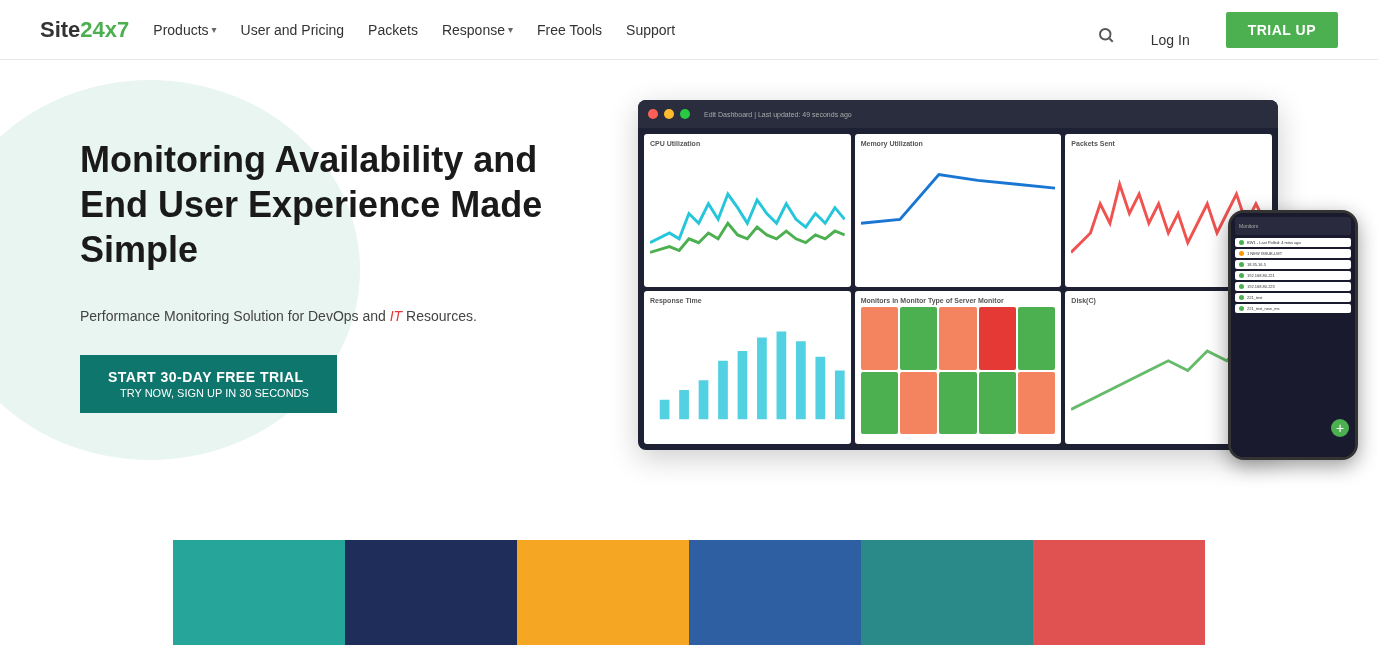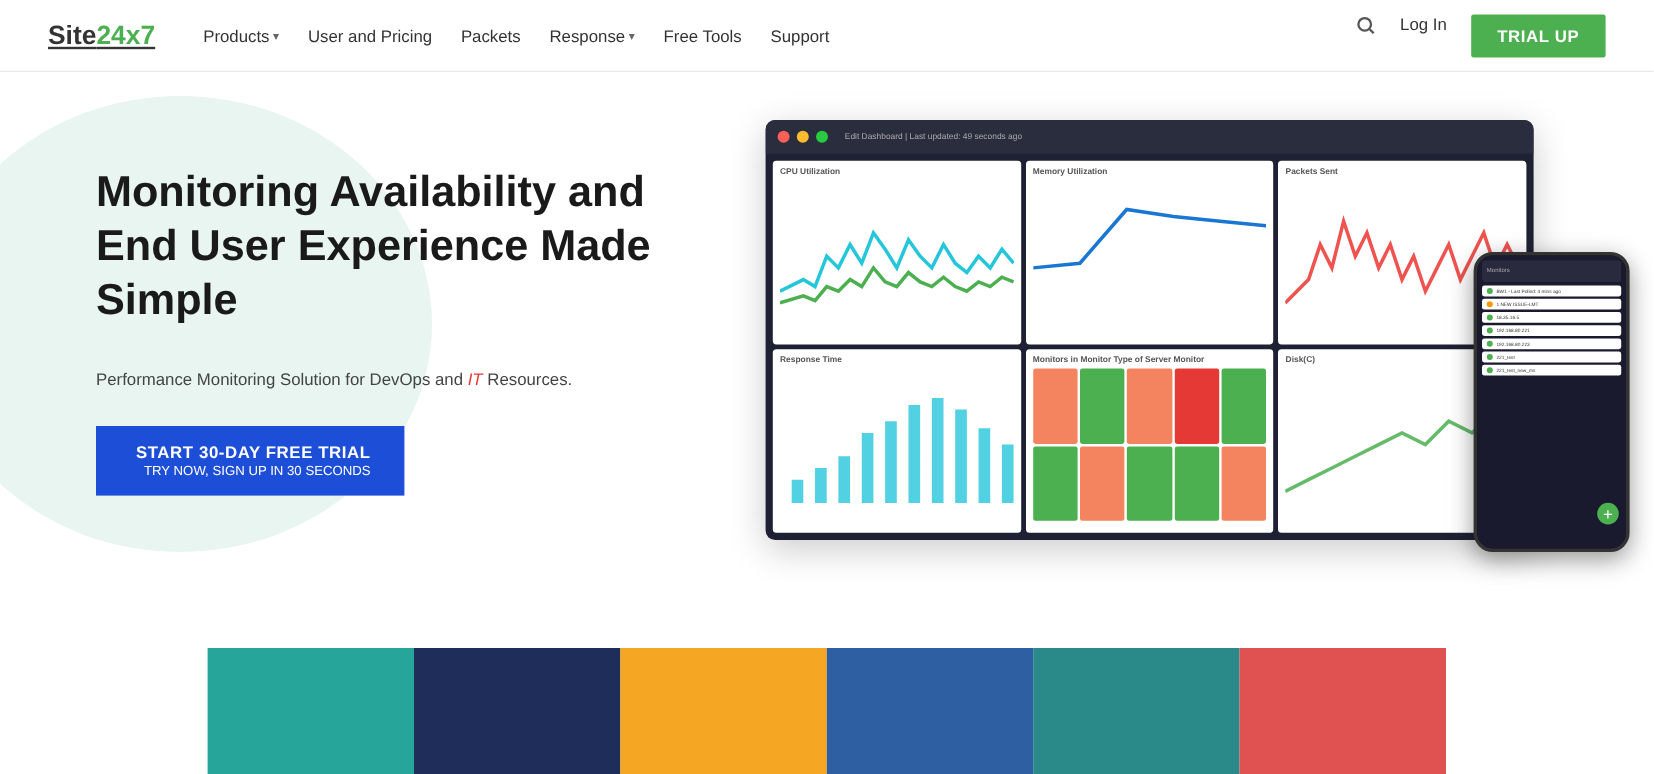--- a/index.html
+++ b/index.html
@@ -10,40 +10,39 @@
       display: flex;
       align-items: center;
       padding: 0 40px;
       height: 60px;
       border-bottom: 1px solid #e8e8e8;
       position: relative;
       z-index: 10;
       background: #fff;
     }
     .logo {
-      margin-right: 40px;
+      margin-right: 24px;
       font-size: 22px;
       font-weight: 700;
       color: #333;
-      text-decoration: underline;
     }
     .logo span.site { color: #333; }
     .logo span.green { color: #4caf50; }
     .logo span.num { color: #4caf50; }
     nav { display: flex; align-items: center; gap: 24px; flex: 1; }
     nav a {
       text-decoration: none;
       color: #333;
       font-size: 14px;
       display: flex;
       align-items: center;
       gap: 3px;
     }
     nav a .arrow { font-size: 10px; color: #666; }
-    .header-right { display: flex; align-items: flex-start; gap: 20px; }
+    .header-right { display: flex; align-items: flex-end; gap: 36px; }
     .search-icon-btn { background: none; border: none; cursor: pointer; font-size: 16px; color: #555; }
     .login-link { text-decoration: none; color: #333; font-size: 14px; }
     .signup-btn {
       background: #4caf50;
       color: #fff;
       border: none;
       padding: 10px 22px;
       font-size: 14px;
       font-weight: 700;
       cursor: pointer;
@@ -84,27 +83,27 @@
       margin-bottom: 34px;
     }
     .hero-subtitle {
       font-size: 14px;
       color: #444;
       margin-bottom: 28px;
       line-height: 1.5;
     }
     .hero-subtitle .it { color: #e53935; font-style: italic; }
     .cta-btn {
-      background: #1d4ed8;
+      background: #0f766e;
       color: #fff;
       border: none;
       padding: 14px 28px;
       cursor: pointer;
       display: inline-block;
-      text-align: right;
+      text-align: left;
     }
     .cta-btn .cta-main {
       font-size: 14px;
       font-weight: 700;
       letter-spacing: 0.5px;
       display: block;
     }
     .cta-btn .cta-sub {
       font-size: 11px;
       display: block;

